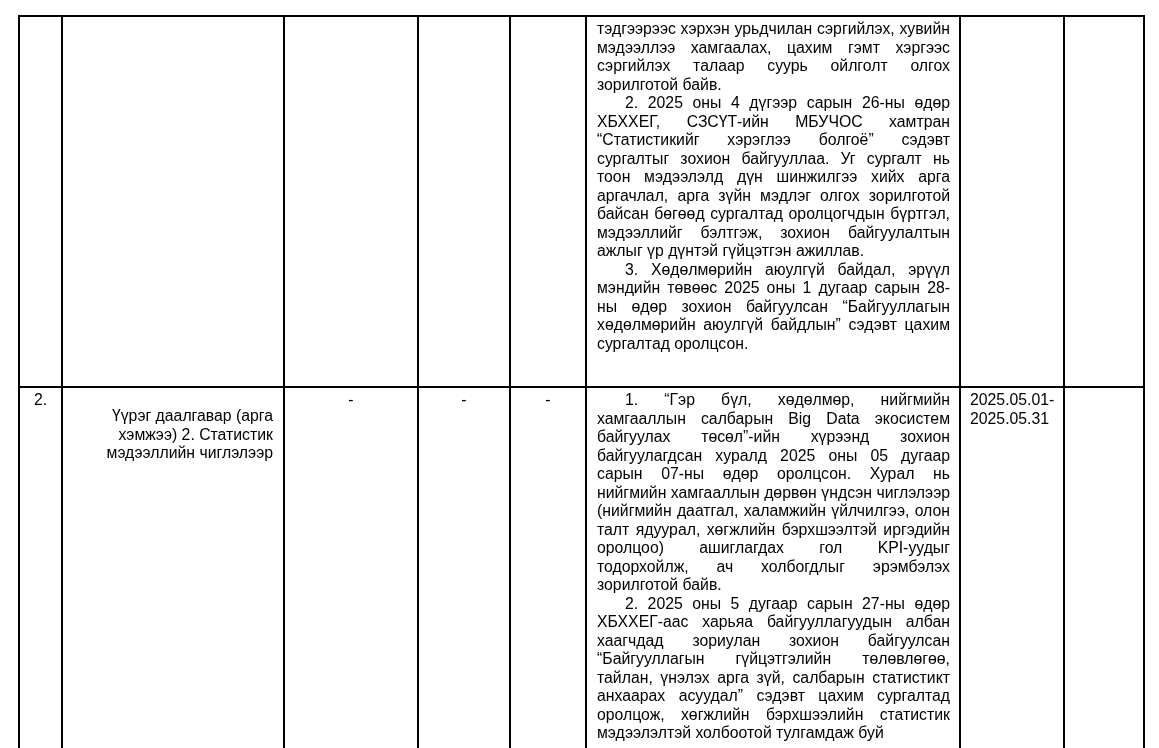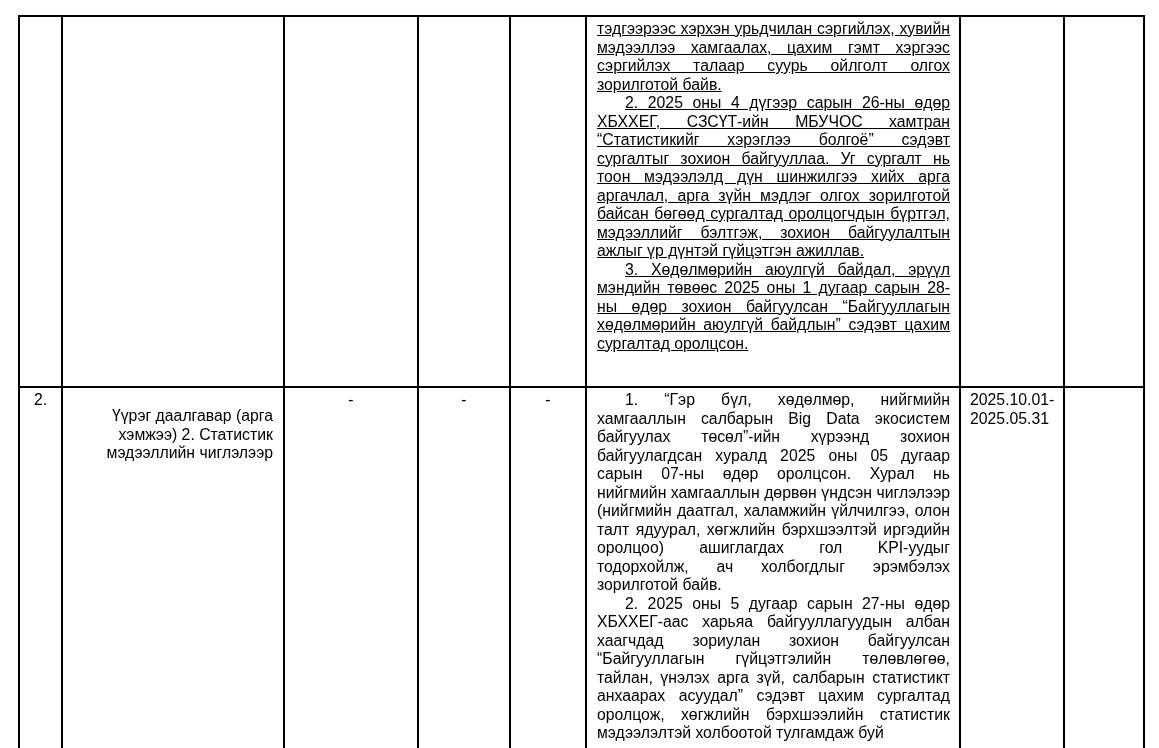--- a/index.html
+++ b/index.html
@@ -26,21 +26,21 @@
     border: 2px solid #000000;
     vertical-align: top;
     font-size: 15.8px;
     line-height: 18.5px;
     overflow: hidden;
   }
   tr.row-1 { height: 356px; }
   tr.row-2 { height: 358px; }
 
   .cell-clip { overflow: hidden; }
-  tr.row-1 .cell-clip { height: 350px; text-decoration: underline; }
+  tr.row-1 .cell-clip { height: 350px; }
   tr.row-2 .cell-clip { height: 352px; }
 
   td.num-cell   { text-align: center; padding-top: 3px; }
   td.task-cell  { text-align: right; padding: 19px 10px 0 10px; }
   td.dash-cell  { text-align: center; padding-top: 3px; }
   td.text-cell  { padding: 3px 9px 0 10px; }
   td.date-cell  { padding: 3px 4px 0 9px; }
   td.empty-cell { }
 
   .para {
@@ -111,19 +111,19 @@
       <td class="dash-cell">
         <div class="cell-clip">-</div>
       </td>
       <td class="text-cell">
         <div class="cell-clip">
           <p class="para indent">1. “Гэр бүл, хөдөлмөр, нийгмийн хамгааллын салбарын Big Data экосистем байгуулах төсөл”-ийн хүрээнд зохион байгуулагдсан хуралд 2025 оны 05 дугаар сарын 07-ны өдөр  оролцсон. Хурал нь нийгмийн хамгааллын дөрвөн үндсэн чиглэлээр (нийгмийн даатгал, халамжийн үйлчилгээ, олон талт ядуурал, хөгжлийн бэрхшээлтэй иргэдийн оролцоо) ашиглагдах гол KPI-уудыг тодорхойлж, ач холбогдлыг эрэмбэлэх зорилготой байв.</p>
           <p class="para indent">2.  2025 оны 5 дугаар сарын 27-ны өдөр ХБХХЕГ-аас харьяа байгууллагуудын албан хаагчдад зориулан зохион байгуулсан “Байгууллагын гүйцэтгэлийн төлөвлөгөө, тайлан, үнэлэх арга зүй, салбарын статистикт анхаарах асуудал” сэдэвт цахим сургалтад оролцож, хөгжлийн бэрхшээлийн статистик мэдээлэлтэй холбоотой тулгамдаж буй</p>
         </div>
       </td>
       <td class="date-cell">
-        <div class="cell-clip">2025.10.01-2025.05.31</div>
+        <div class="cell-clip">2025.05.01-2025.05.31</div>
       </td>
       <td class="empty-cell"></td>
     </tr>
   </tbody>
     </table>
 </div>
 
 </body></html>

